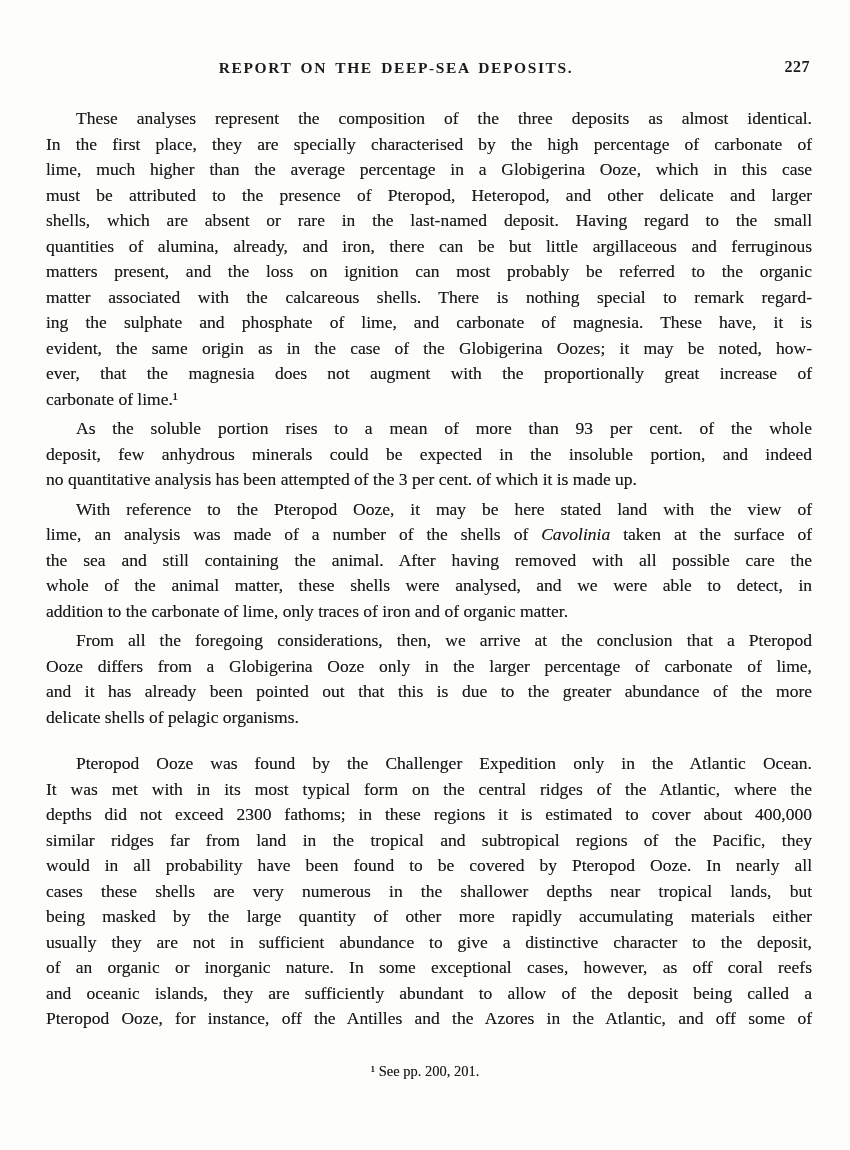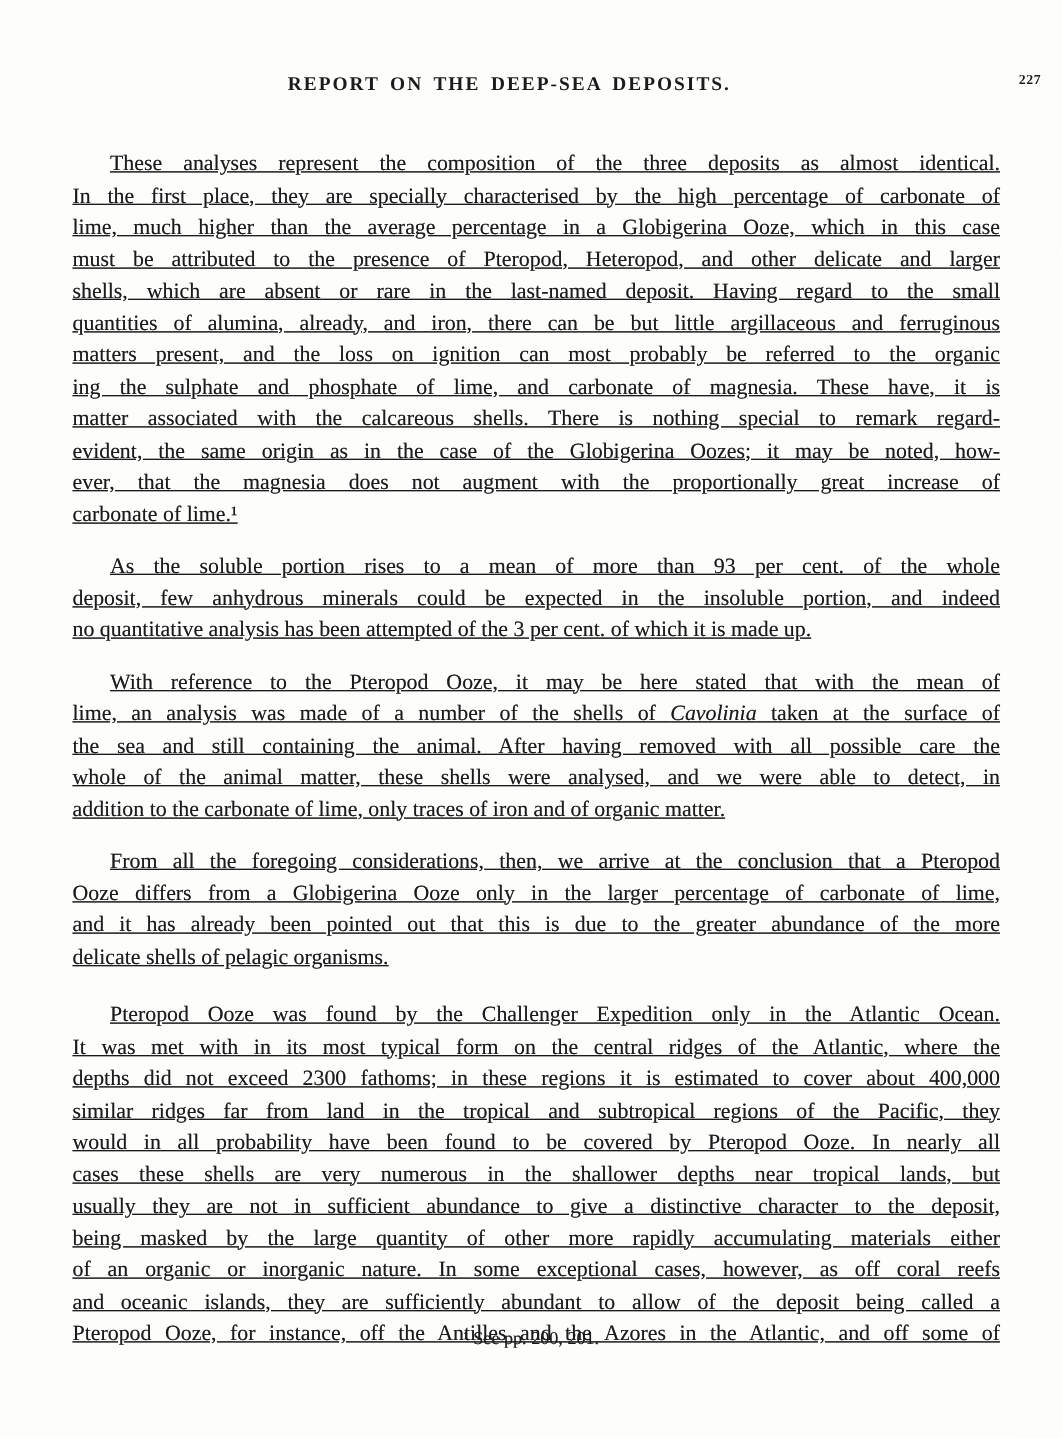--- a/index.html
+++ b/index.html
@@ -9,48 +9,48 @@
     height: 1150px;
     background: #fdfdfc;
     color: #1b1b1b;
     font-family: "Liberation Serif", "DejaVu Serif", serif;
     overflow: hidden;
   }
   .running-header {
     position: absolute;
     top: 59px;
     left: 42px;
-    right: 17px;
+    right: 40px;
     height: 22px;
   }
   .running-title {
     position: absolute;
     left: 0; right: 60px;
     text-align: center;
     font-weight: bold;
     font-size: 15.5px;
     letter-spacing: 1.6px;
     word-spacing: 3px;
     white-space: nowrap;
   }
   .page-number {
     position: absolute;
     right: 0;
     top: -1px;
     font-weight: bold;
-    font-size: 11px;
+    font-size: 16px;
     letter-spacing: 0.5px;
   }
   .body-text {
     position: absolute;
     top: 102px;
     left: 42px;
     width: 774px;
   }
-  .paragraph { margin: 16px; text-decoration: underline; }
+  .paragraph { margin: 4px; }
   .paragraph.section-gap { margin-top: 21px; }
   .line {
     font-size: 17.5px;
     line-height: 25.5px;
     text-align: justify;
     text-align-last: justify;
     white-space: normal;
     text-shadow: 0 0 0.35px rgba(20,20,20,0.55);
   }
   .line.para-end { text-align-last: left; }
@@ -78,53 +78,53 @@
 
   <div class="body-text">
       <div class="paragraph">
         <div class="line indent">These analyses represent the composition of the three deposits as almost identical.</div>
         <div class="line">In the first place, they are specially characterised by the high percentage of carbonate of</div>
         <div class="line">lime, much higher than the average percentage in a Globigerina Ooze, which in this case</div>
         <div class="line">must be attributed to the presence of Pteropod, Heteropod, and other delicate and larger</div>
         <div class="line">shells, which are absent or rare in the last-named deposit.  Having regard to the small</div>
         <div class="line">quantities of alumina, already, and iron, there can be but little argillaceous and ferruginous</div>
         <div class="line">matters present, and the loss on ignition can most probably be referred to the organic</div>
+        <div class="line">matter associated with the calcareous shells.  There is nothing special to remark regard-</div>
         <div class="line">ing the sulphate and phosphate of lime, and carbonate of magnesia.  These have, it is</div>
-        <div class="line">matter associated with the calcareous shells.  There is nothing special to remark regard-</div>
         <div class="line">evident, the same origin as in the case of the Globigerina Oozes; it may be noted, how-</div>
         <div class="line">ever, that the magnesia does not augment with the proportionally great increase of</div>
         <div class="line para-end">carbonate of lime.¹</div>
       </div>
       <div class="paragraph">
         <div class="line indent">As the soluble portion rises to a mean of more than 93 per cent.  of the whole</div>
         <div class="line">deposit, few anhydrous minerals could be expected in the insoluble portion, and indeed</div>
         <div class="line para-end">no quantitative analysis has been attempted of the 3 per cent. of which it is made up.</div>
       </div>
       <div class="paragraph">
-        <div class="line indent">With reference to the Pteropod Ooze, it may be here stated that with the mean of</div>
+        <div class="line indent">With reference to the Pteropod Ooze, it may be here stated land with the view of</div>
         <div class="line">lime, an analysis was made of a number of the shells of <i>Cavolinia</i> taken at the surface of</div>
         <div class="line">the sea and still containing the animal.   After having removed with all possible care the</div>
         <div class="line">whole of the animal matter, these shells were analysed, and we were able to detect, in</div>
         <div class="line para-end">addition to the carbonate of lime, only traces of iron and of organic matter.</div>
       </div>
       <div class="paragraph">
         <div class="line indent">From all the foregoing considerations, then, we arrive at the conclusion that a Pteropod</div>
         <div class="line">Ooze differs from a Globigerina Ooze only in the larger percentage of carbonate of lime,</div>
         <div class="line">and it has already been pointed out that this is due to the greater abundance of the more</div>
         <div class="line para-end">delicate shells of pelagic organisms.</div>
       </div>
       <div class="paragraph section-gap">
         <div class="line indent">Pteropod Ooze was found by the Challenger Expedition only in the Atlantic Ocean.</div>
         <div class="line">It was met with in its most typical form on the central ridges of the Atlantic, where the</div>
         <div class="line">depths did not exceed 2300 fathoms;  in these regions it is estimated to cover about 400,000</div>
         <div class="line">similar ridges far from land in the tropical and subtropical regions of the Pacific, they</div>
         <div class="line">would in all probability have been found to be covered by Pteropod Ooze.   In nearly all</div>
         <div class="line">cases these shells are very numerous in the shallower depths near tropical lands, but</div>
+        <div class="line">being masked by the large quantity of other more rapidly accumulating materials either</div>
         <div class="line">usually they are not in sufficient abundance to give a distinctive character to the deposit,</div>
-        <div class="line">being masked by the large quantity of other more rapidly accumulating materials either</div>
         <div class="line">of an organic or inorganic nature.   In some exceptional cases, however, as off coral reefs</div>
         <div class="line">and oceanic islands, they are sufficiently abundant to allow of the deposit being called a</div>
         <div class="line">Pteropod Ooze, for instance, off the Antilles and the Azores in the Atlantic, and off some of</div>
       </div>
     </div>
 
   <div class="footnote">¹ See pp. 200, 201.</div>
 
 </div>
 

